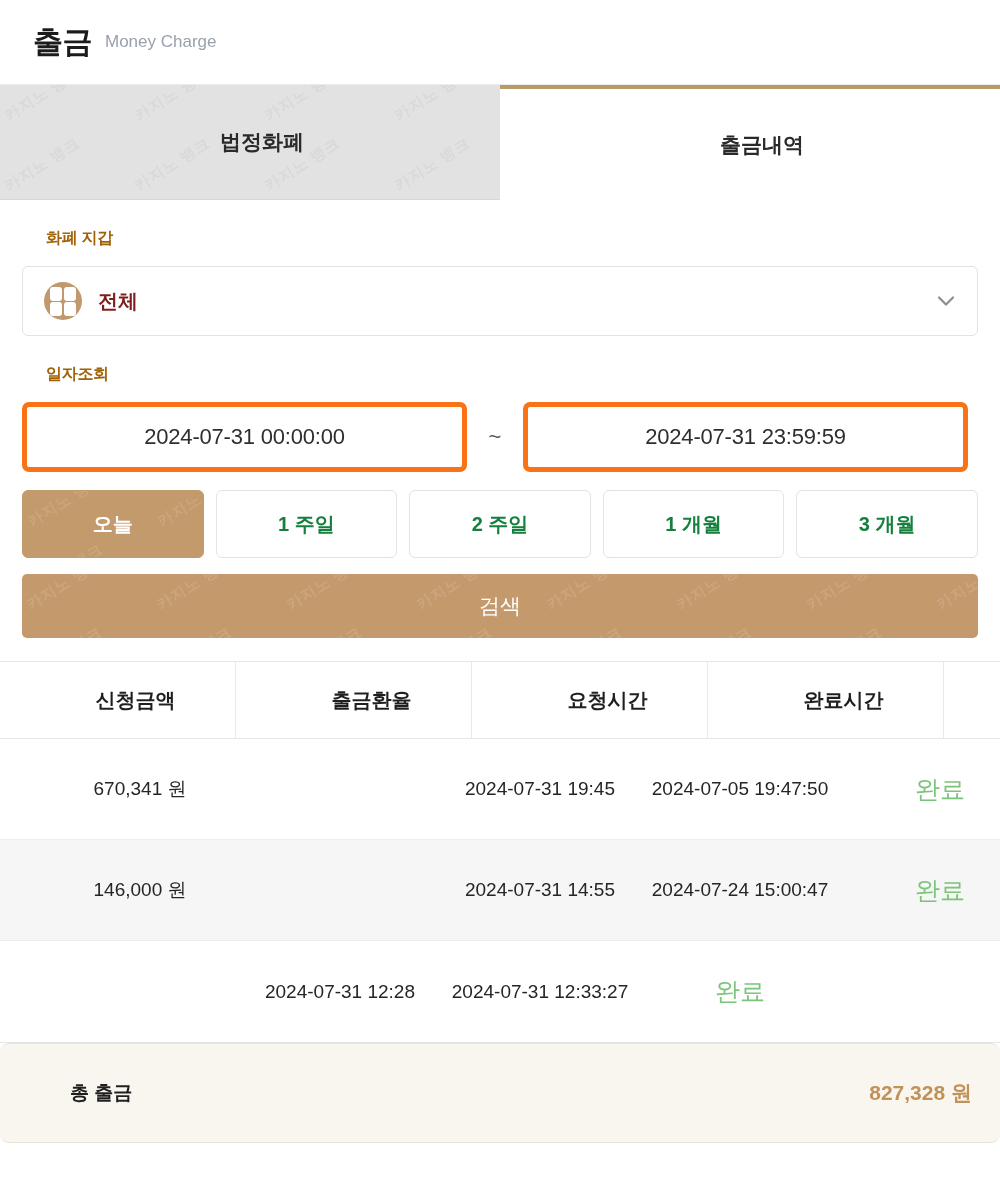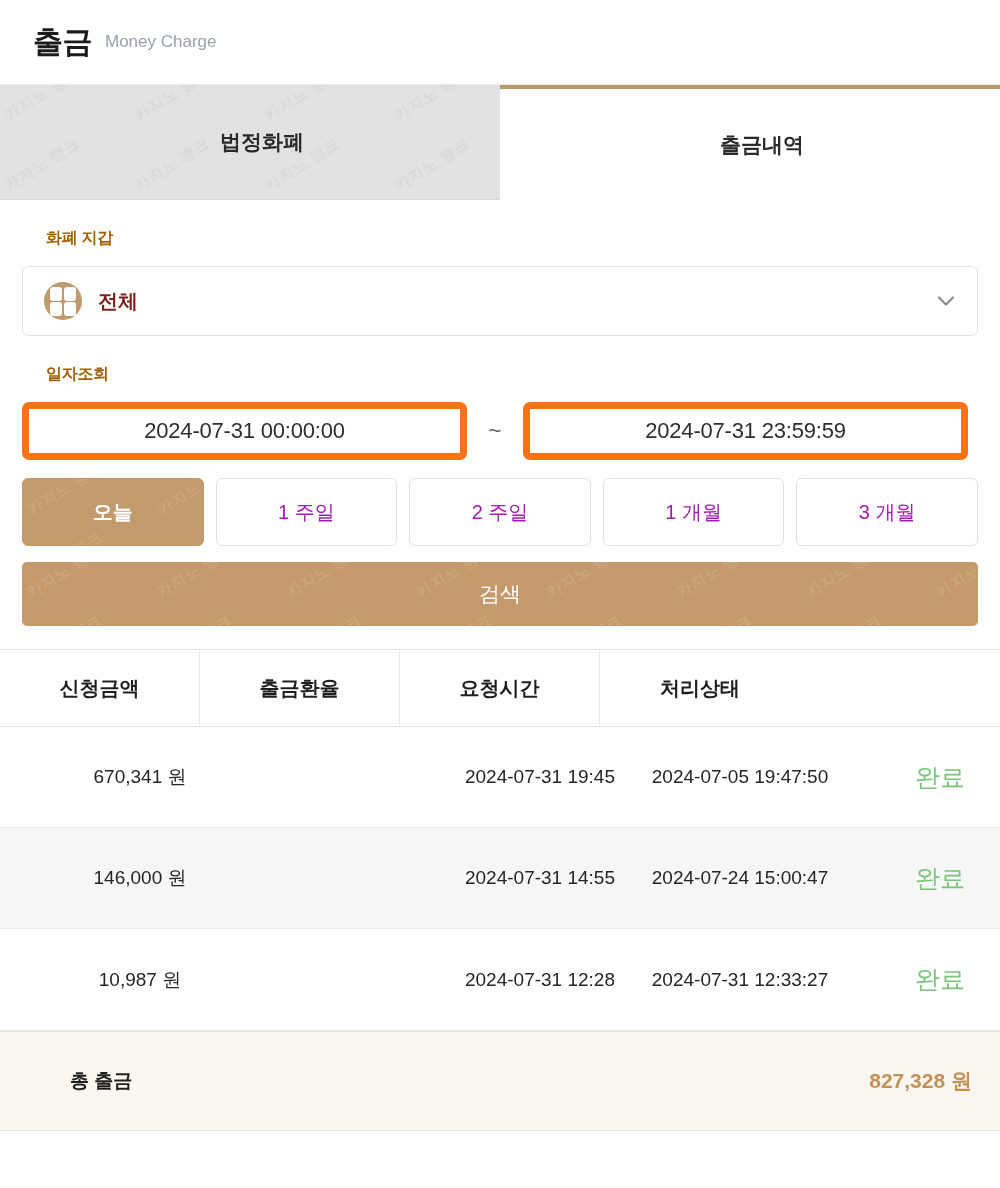--- a/index.html
+++ b/index.html
@@ -155,23 +155,23 @@
   
   .date-wrap { padding: 28px 32px 0 22px; }
   .date-row {
     margin-top: 17px;
     display: flex;
     align-items: center;
     gap: 0;
   }
   .date-input {
     flex: 1 1 0;
-    height: 58px;
-    background: #ffffff;
-    border: 7px solid #f97316;
+    height: 70px;
+    background: #ffffff;
+    border: 5px solid #f97316;
     border-radius: 7px;
     display: flex;
     align-items: center;
     justify-content: center;
     font-size: 22px;
     color: #2e2e2e;
     cursor: text;
     letter-spacing: -0.2px;
   }
   .tilde {
@@ -192,22 +192,22 @@
     position: relative;
     flex: 1 1 0;
     height: 68px;
     border-radius: 6px;
     border: 1px solid #e3e3e3;
     background: #ffffff;
     display: flex;
     align-items: center;
     justify-content: center;
     font-size: 20px;
-    font-weight: 400;
-    color: #a21caf;
+    font-weight: 700;
+    color: #15803d;
     cursor: pointer;
     overflow: hidden;
   }
   .period-btn .lbl { position: relative; z-index: 2; }
   .period-btn.selected {
     background: #c39a6b;
     border-color: #c39a6b;
     color: #ffffff;
     font-weight: 700;
   }
@@ -241,20 +241,21 @@
     border-bottom: 1px solid #e6e6e6;
   }
   .trow { display: flex; width: 1000px; }
   .thead .tcell {
     height: 76px;
     font-size: 20px;
     font-weight: 700;
     color: #1f1f1f;
     border-right: 1px solid #e9e9e9;
     justify-content: center;
+    margin-left: 36px;
   }
   .thead { border-bottom: 1px solid #e6e6e6; background:#fff; }
   .thead .tcell:last-child { border-right: none; }
   .tcell {
     display: flex;
     align-items: center;
     font-size: 19px;
     color: #252525;
   }
   .c-amount  { flex: 0 0 200px; justify-content: center; }
@@ -271,20 +272,21 @@
   
   .total-row {
     width: 1000px;
     height: 100px;
     background: #f9f5ef;
     border-top: 1px solid #e8e1d6;
     border-bottom: 1px solid #e8e1d6;
     display: flex;
     align-items: center;
     padding: 0 28px 0 70px;
+    border-radius: 9px;
   }
   .total-label {
     font-size: 19px;
     font-weight: 700;
     color: #1f1f1f;
   }
   .total-value {
     margin-left: auto;
     font-size: 21px;
     font-weight: 700;
@@ -396,20 +398,21 @@
         <span class="lbl">검색</span>
       </button>
     </div>
 
     <div class="table">
 
       <div class="trow thead">
         <div class="tcell c-amount">신청금액</div>
         <div class="tcell c-rate">출금환율</div>
         <div class="tcell c-req">요청시간</div>
+        <div class="tcell c-done">완료시간</div>
         <div class="tcell c-status">처리상태</div>
       </div>
 
       <div class="tbody">
 
         <div class="trow">
           <div class="tcell c-amount">670,341 원</div>
           <div class="tcell c-rate"></div>
           <div class="tcell c-req">2024-07-31 19:45</div>
           <div class="tcell c-done">2024-07-05 19:47:50</div>
@@ -422,21 +425,20 @@
           <div class="tcell c-amount">146,000 원</div>
           <div class="tcell c-rate"></div>
           <div class="tcell c-req">2024-07-31 14:55</div>
           <div class="tcell c-done">2024-07-24 15:00:47</div>
           <div class="tcell c-status">
             <span class="status-done">완료</span>
           </div>
         </div>
 
         <div class="trow">
-          <div class="tcell c-amount">10,987 원</div>
           <div class="tcell c-rate"></div>
           <div class="tcell c-req">2024-07-31 12:28</div>
           <div class="tcell c-done">2024-07-31 12:33:27</div>
           <div class="tcell c-status">
             <span class="status-done">완료</span>
           </div>
         </div>
 
       </div>
     </div>

